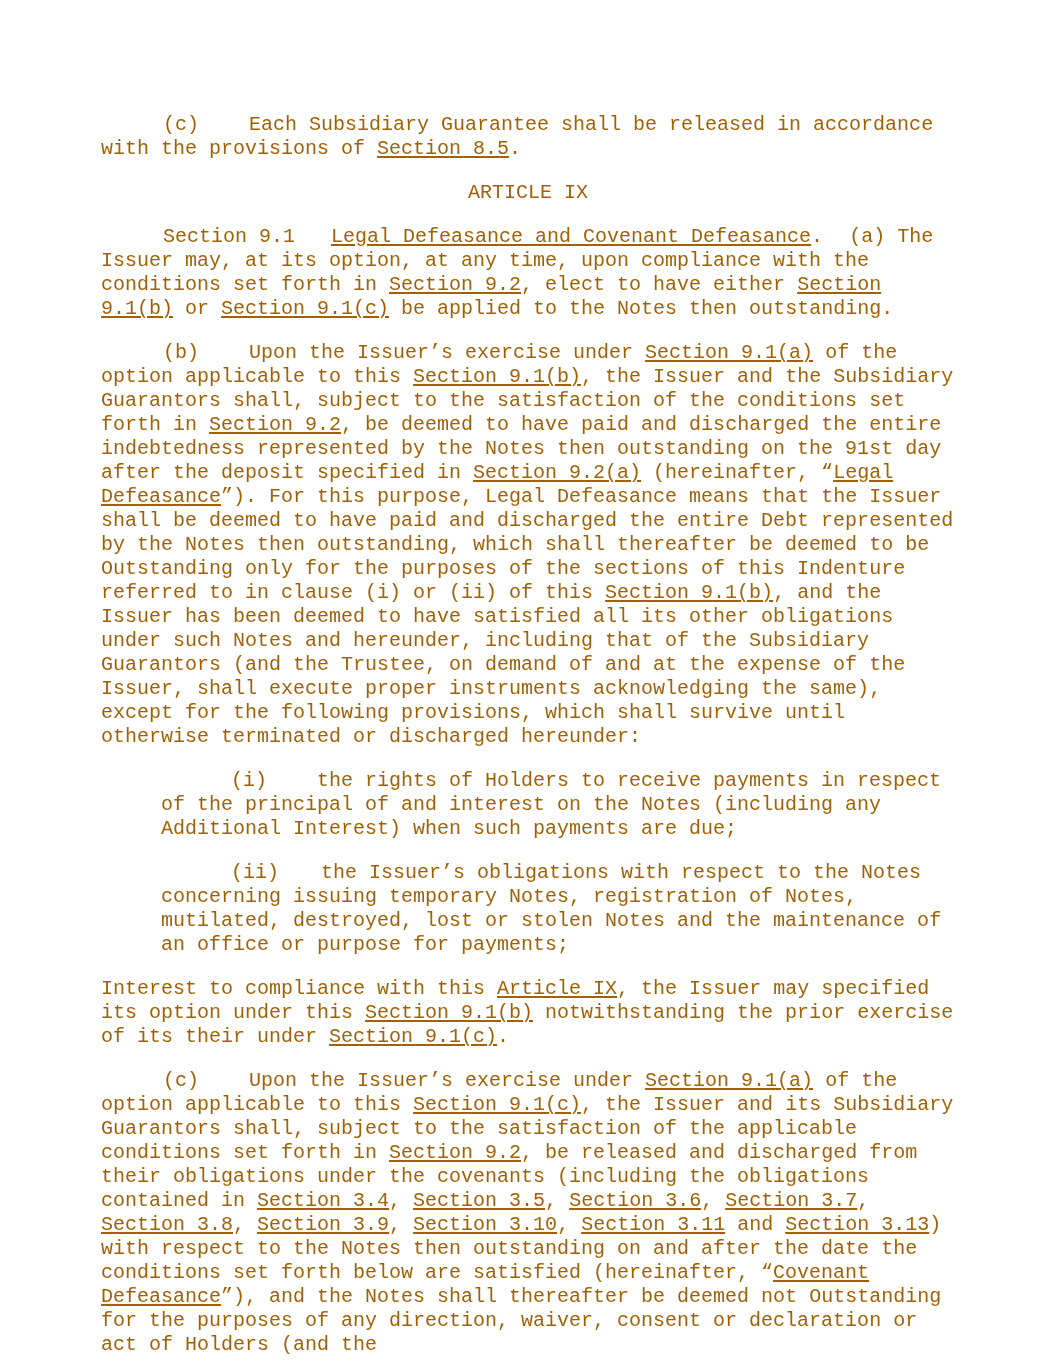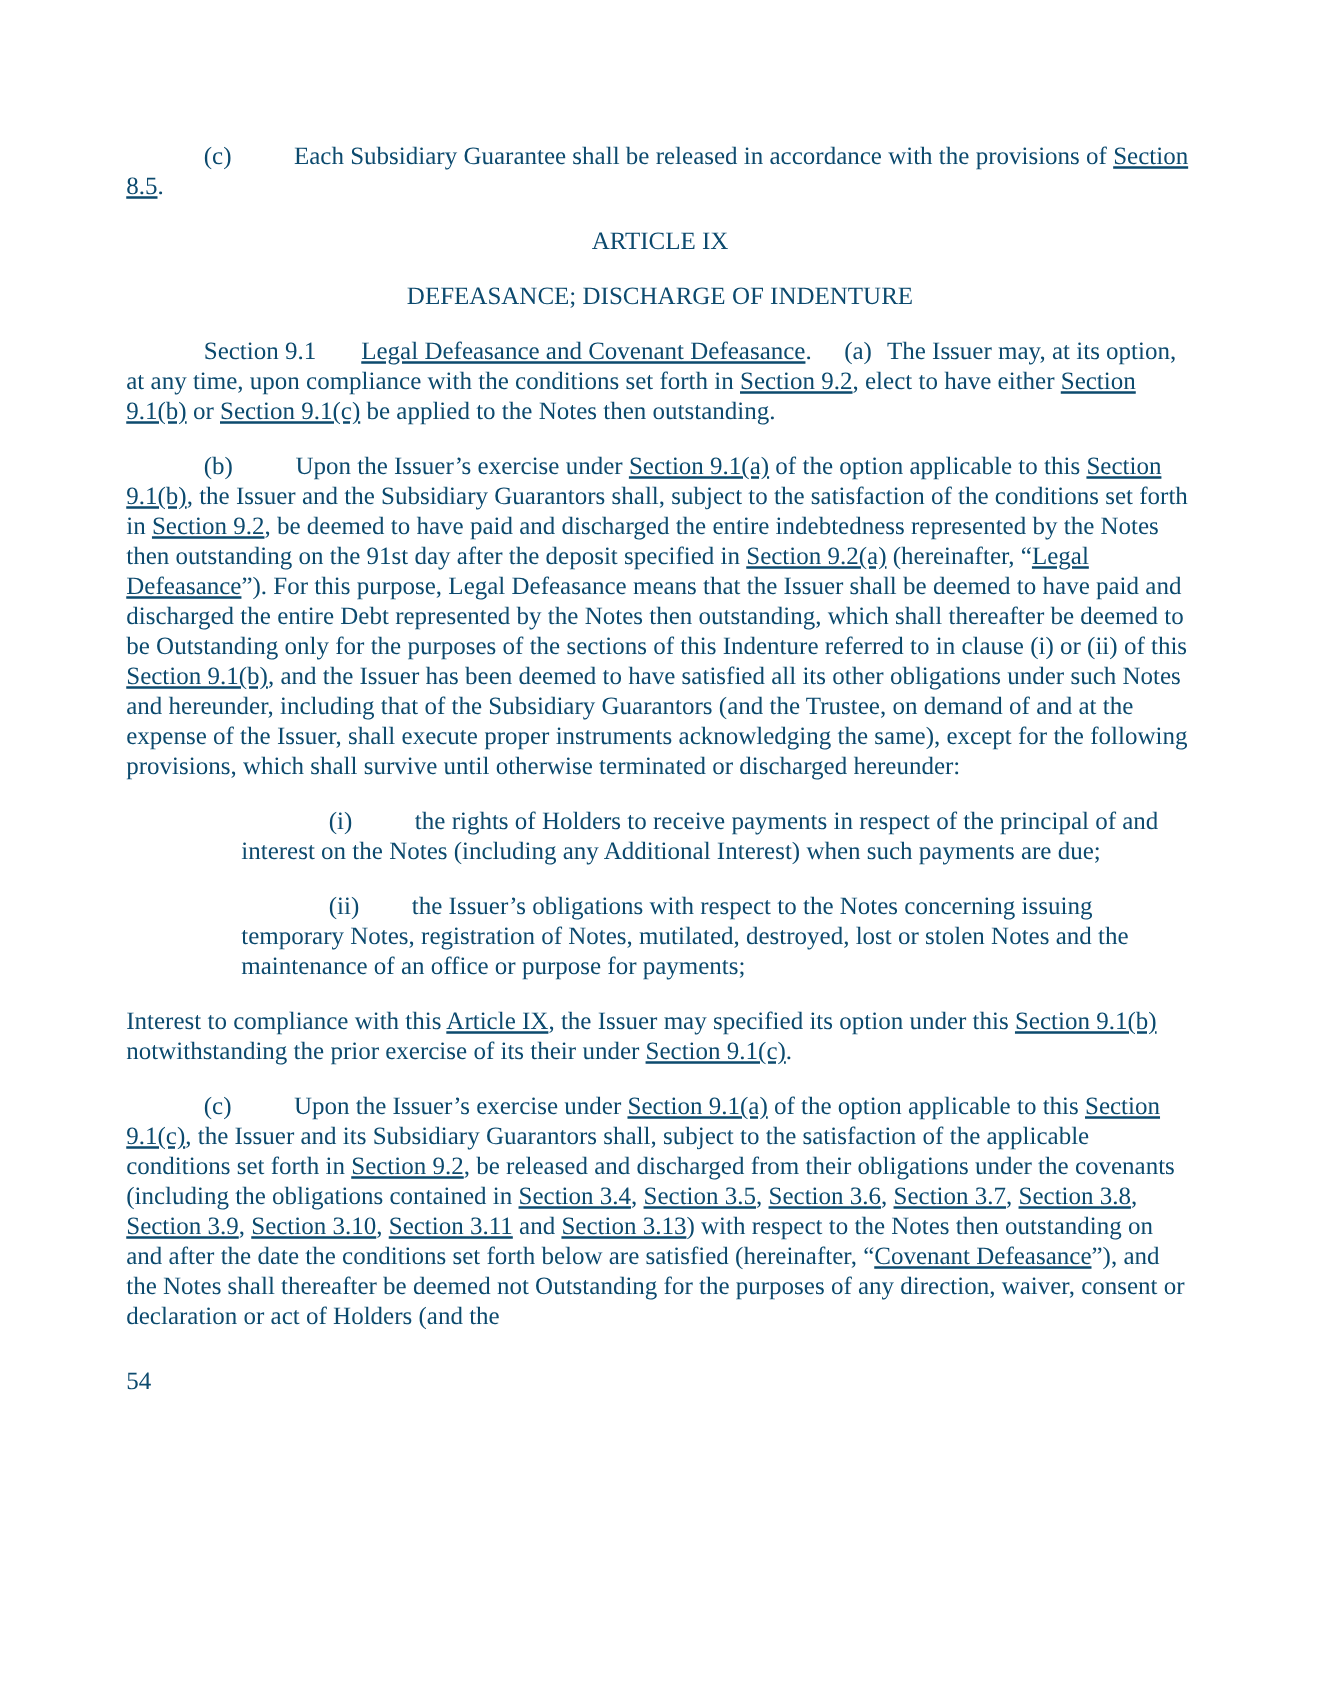--- a/index.html
+++ b/index.html
@@ -2,47 +2,46 @@
 <html><head>
 <meta charset="utf-8">
 <style>
   html,body{margin:0;padding:0;background:#ffffff;}
   .page{
     position:relative;
     width:1055px;height:1365px;
     box-sizing:border-box;
     padding:113px 100px 0 101px;
     background:#ffffff;
-    font-family:Liberation Serif, serif;
-    font-size:20px;line-height:24px;color:#0c4a6e;
+    font-family:Liberation Mono, monospace;
+    font-size:20px;line-height:24px;color:#a16207;
     overflow:hidden;
   }
   .docbody > div{margin-top:20px;}
   .docbody > div:first-child{margin-top:0;}
   .heading{text-align:center;}
   .para.indent{text-indent:62px;}
   .para.flush{text-indent:0;}
-  .sub{margin-left:92px;text-indent:70px;}
+  .sub{margin-left:60px;text-indent:70px;}
   .u{text-decoration:underline;text-underline-offset:2px;}
   .tab{display:inline-block;}
   .t1{width:50px;}
   .t2{width:42px;}
   .t3{width:36px;}
   .t4{width:26px;}
   .t5{width:12px;}
   .pagenum{margin-top:28px;}
 </style>
 </head>
 <body>
 
 <div class="page">
   <div class="docbody">
       <div class="para indent"><span>(c)</span><span class="tab t1"></span><span>Each Subsidiary Guarantee shall be released in accordance with the provisions of </span><span class="u">Section 8.5</span><span>.</span></div>
       <div class="heading">ARTICLE IX</div>
-      <div class="heading">DEFEASANCE; DISCHARGE OF INDENTURE</div>
       <div class="para indent"><span>Section 9.1</span><span class="tab t3"></span><span class="u">Legal Defeasance and Covenant Defeasance</span><span>.</span><span class="tab t4"></span><span>(a)</span><span class="tab t5"></span><span>The Issuer may, at its option, at any time, upon compliance with the conditions set forth in </span><span class="u">Section 9.2</span><span>, elect to have either </span><span class="u">Section 9.1(b)</span><span> or </span><span class="u">Section 9.1(c)</span><span> be applied to the Notes then outstanding.</span></div>
       <div class="para indent"><span>(b)</span><span class="tab t1"></span><span>Upon the Issuer’s exercise under </span><span class="u">Section 9.1(a)</span><span> of the option applicable to this </span><span class="u">Section 9.1(b)</span><span>, the Issuer and the Subsidiary Guarantors shall, subject to the satisfaction of the conditions set forth in </span><span class="u">Section 9.2</span><span>, be deemed to have paid and discharged the entire indebtedness represented by the Notes then outstanding on the 91st day after the deposit specified in </span><span class="u">Section 9.2(a)</span><span> (hereinafter, “</span><span class="u">Legal Defeasance</span><span>”). For this purpose, Legal Defeasance means that the Issuer shall be deemed to have paid and discharged the entire Debt represented by the Notes then outstanding, which shall thereafter be deemed to be Outstanding only for the purposes of the sections of this Indenture referred to in clause (i) or (ii) of this </span><span class="u">Section 9.1(b)</span><span>, and the Issuer has been deemed to have satisfied all its other obligations under such Notes and hereunder, including that of the Subsidiary Guarantors (and the Trustee, on demand of and at the expense of the Issuer, shall execute proper instruments acknowledging the same), except for the following provisions, which shall survive until otherwise terminated or discharged hereunder:</span></div>
       <div class="sub"><span>(i)</span><span class="tab t1"></span><span>the rights of Holders to receive payments in respect of the principal of and interest on the Notes (including any Additional Interest) when such payments are due;</span></div>
       <div class="sub"><span>(ii)</span><span class="tab t2"></span><span>the Issuer’s obligations with respect to the Notes concerning issuing temporary Notes, registration of Notes, mutilated, destroyed, lost or stolen Notes and the maintenance of an office or purpose for payments;</span></div>
       <div class="para flush"><span>Interest to compliance with this </span><span class="u">Article IX</span><span>, the Issuer may specified its option under this </span><span class="u">Section 9.1(b)</span><span> notwithstanding the prior exercise of its their under </span><span class="u">Section 9.1(c)</span><span>.</span></div>
       <div class="para indent"><span>(c)</span><span class="tab t1"></span><span>Upon the Issuer’s exercise under </span><span class="u">Section 9.1(a)</span><span> of the option applicable to this </span><span class="u">Section 9.1(c)</span><span>, the Issuer and its Subsidiary Guarantors shall, subject to the satisfaction of the applicable conditions set forth in </span><span class="u">Section 9.2</span><span>, be released and discharged from their obligations under the covenants (including the obligations contained in </span><span class="u">Section 3.4</span><span>, </span><span class="u">Section 3.5</span><span>, </span><span class="u">Section 3.6</span><span>, </span><span class="u">Section 3.7</span><span>, </span><span class="u">Section 3.8</span><span>, </span><span class="u">Section 3.9</span><span>, </span><span class="u">Section 3.10</span><span>, </span><span class="u">Section 3.11</span><span> and </span><span class="u">Section 3.13</span><span>) with respect to the Notes then outstanding on and after the date the conditions set forth below are satisfied (hereinafter, “</span><span class="u">Covenant Defeasance</span><span>”), and the Notes shall thereafter be deemed not Outstanding for the purposes of any direction, waiver, consent or declaration or act of Holders (and the</span></div>
     </div>
   <div class="pagenum">54</div>
 </div>
 

